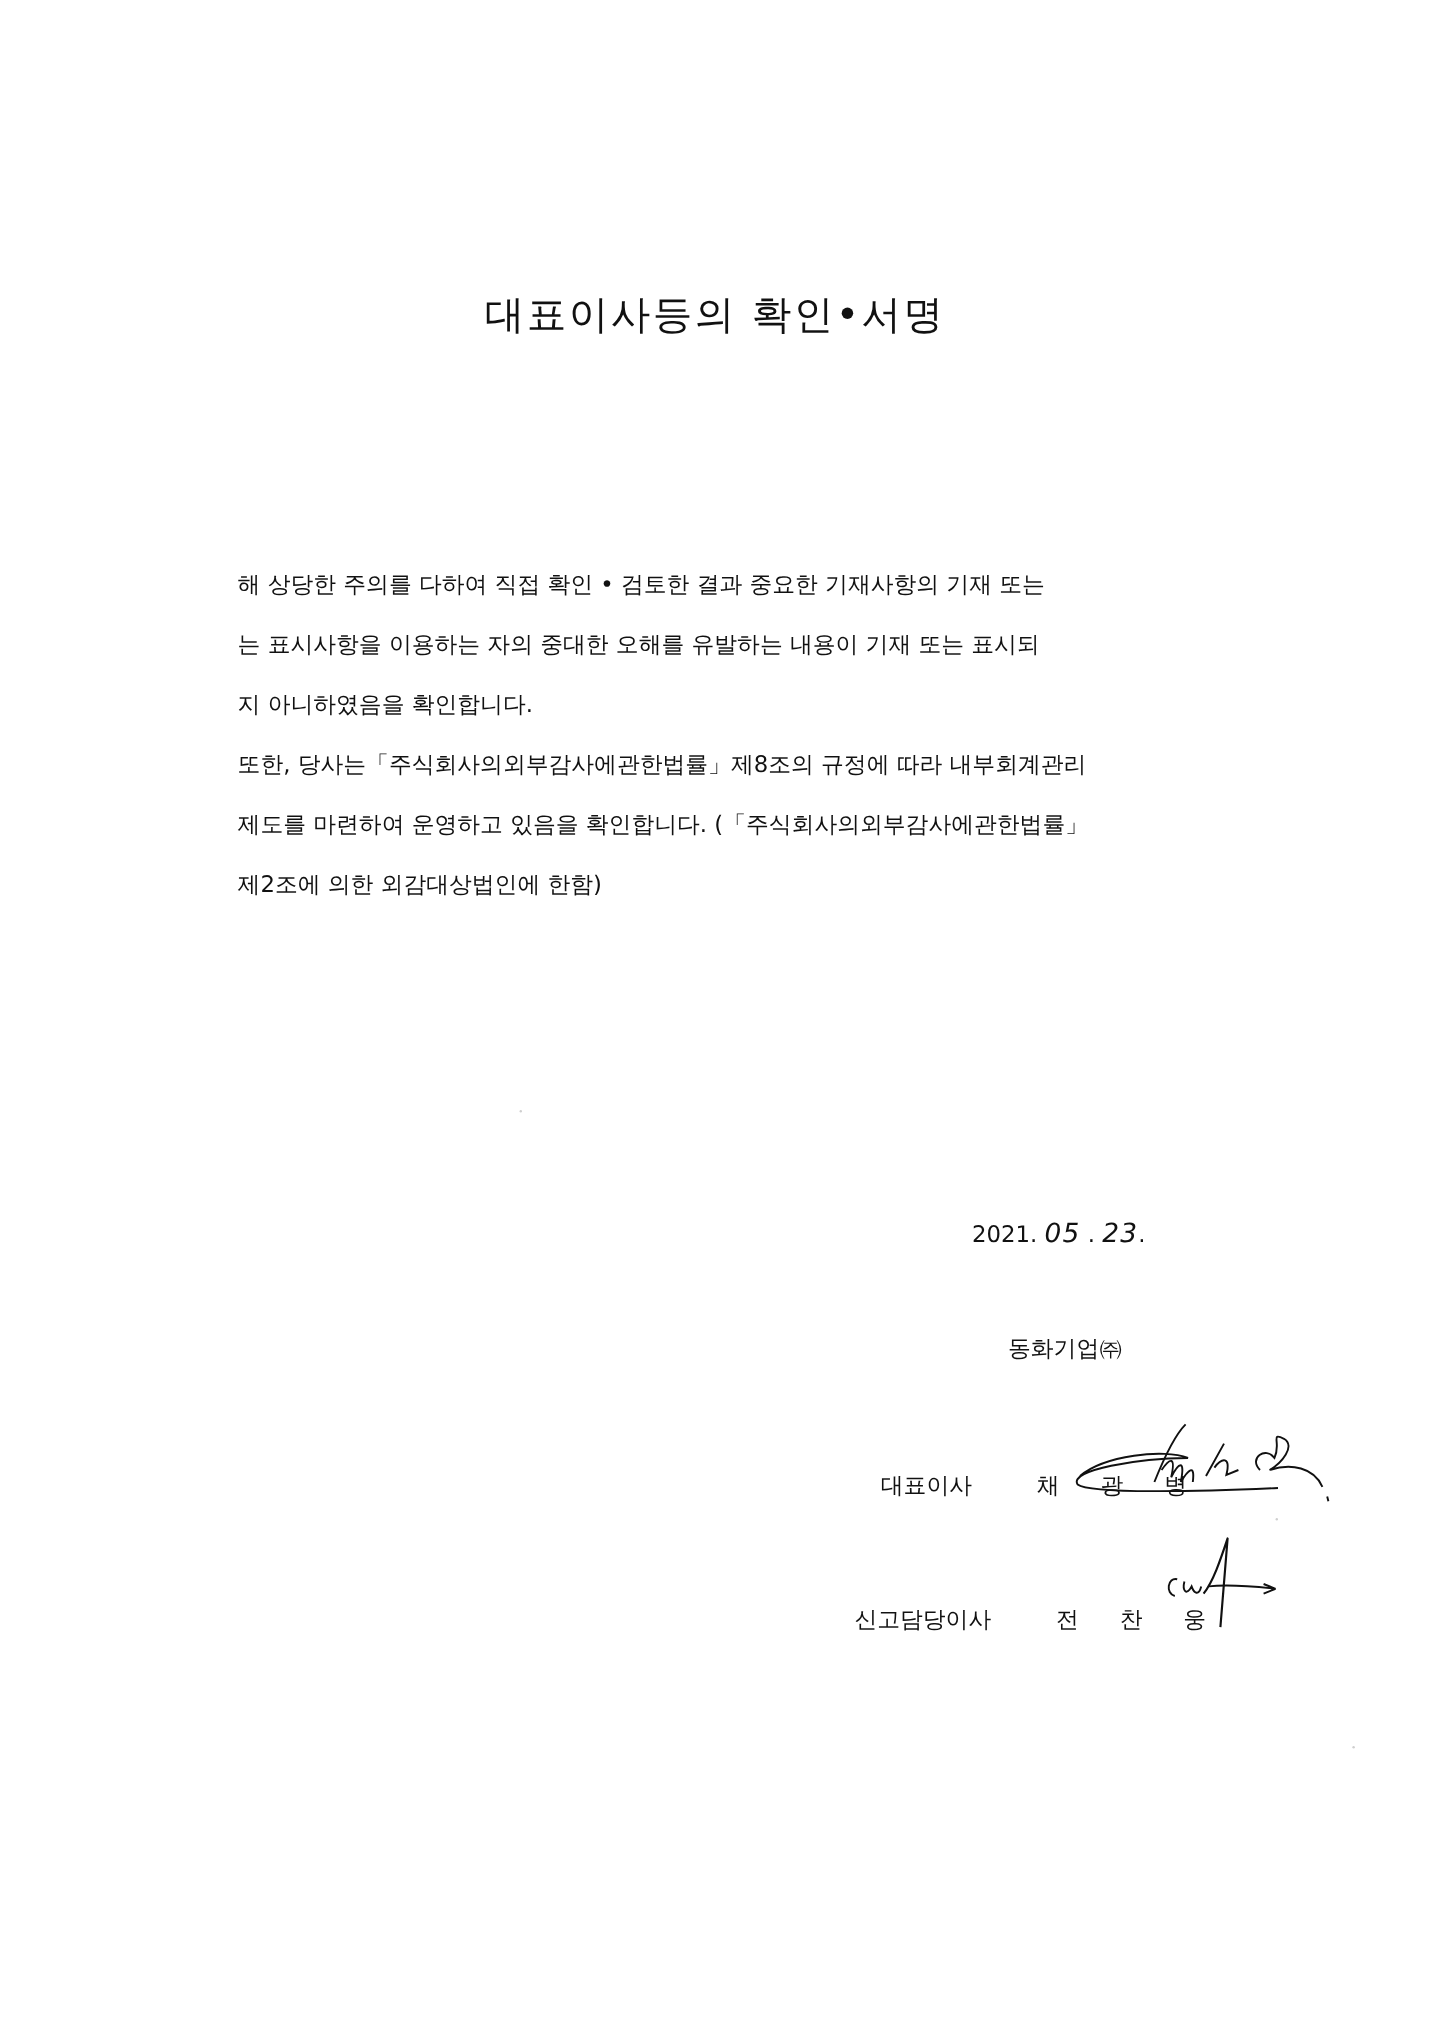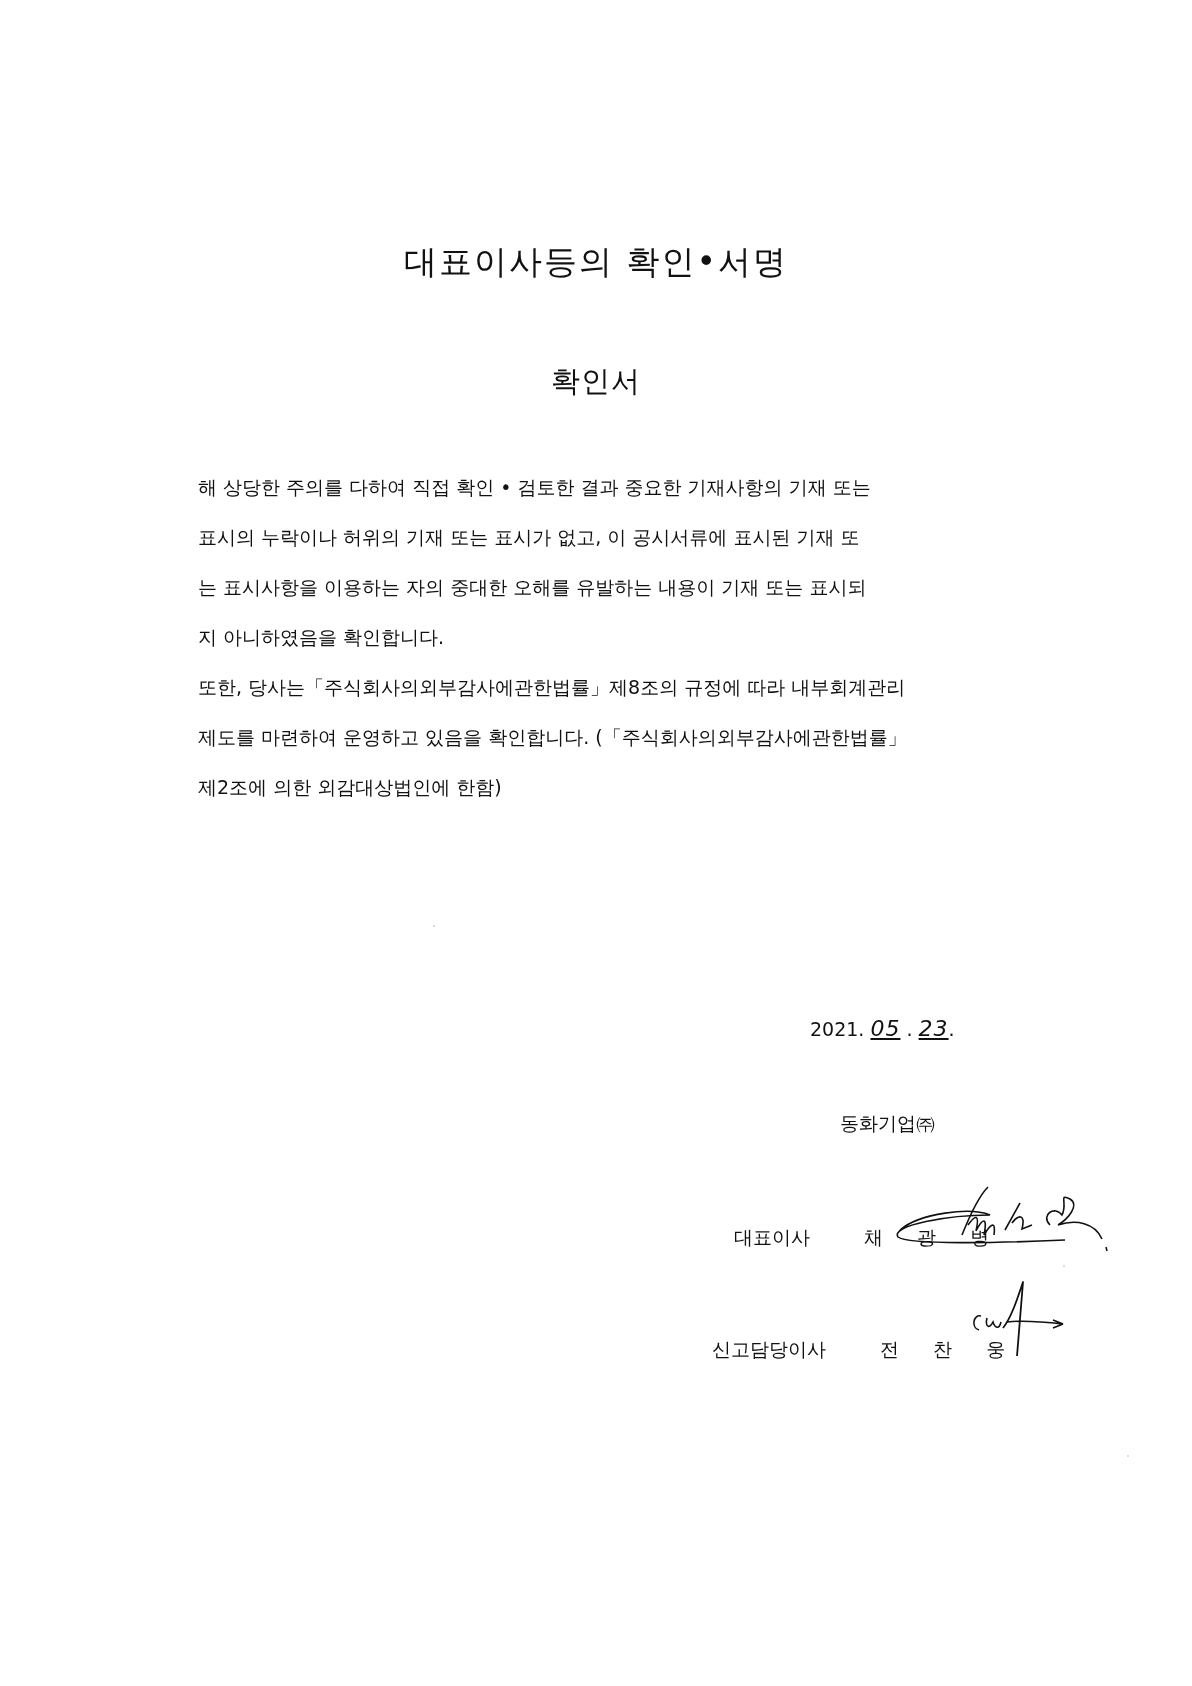--- a/index.html
+++ b/index.html
@@ -60,21 +60,20 @@
       top: 1016px;
       left: 810px;
       font-size: 19px;
       white-space: nowrap;
     }
     .date-line .hand {
       font-family: "DejaVu Sans", sans-serif;
       font-size: 22px;
       font-style: italic;
       letter-spacing: 1px;
-      text-decoration: underline;
     }
     .company {
       position: absolute;
       top: 1090px;
       left: 840px;
       font-size: 19px;
       white-space: nowrap;
       margin-top: 21px;
     }
     .signer {
@@ -97,25 +96,23 @@
       background: #cfcfcf;
       border-radius: 1px;
     }
   </style>
 </head>
 <body>
 
 <div class="page">
 
   <div class="title">대표이사등의 확인•서명</div>
-  <div class="subtitle">확인서</div>
 
   <div class="body-text">
     <span class="line">해 상당한 주의를 다하여 직접 확인 • 검토한 결과 중요한 기재사항의 기재 또는</span>
-    <span class="line">표시의 누락이나 허위의 기재 또는 표시가 없고, 이 공시서류에 표시된 기재 또</span>
     <span class="line">는 표시사항을 이용하는 자의 중대한 오해를 유발하는 내용이 기재 또는 표시되</span>
     <span class="line">지 아니하였음을 확인합니다.</span>
     <span class="line">또한, 당사는「주식회사의외부감사에관한법률」제8조의 규정에 따라 내부회계관리</span>
     <span class="line">제도를 마련하여 운영하고 있음을 확인합니다. (「주식회사의외부감사에관한법률」</span>
     <span class="line">제2조에 의한 외감대상법인에 한함)</span>
   </div>
 
   <div class="date-line">
     <span>2021.</span>
     <span class="hand">05</span>

